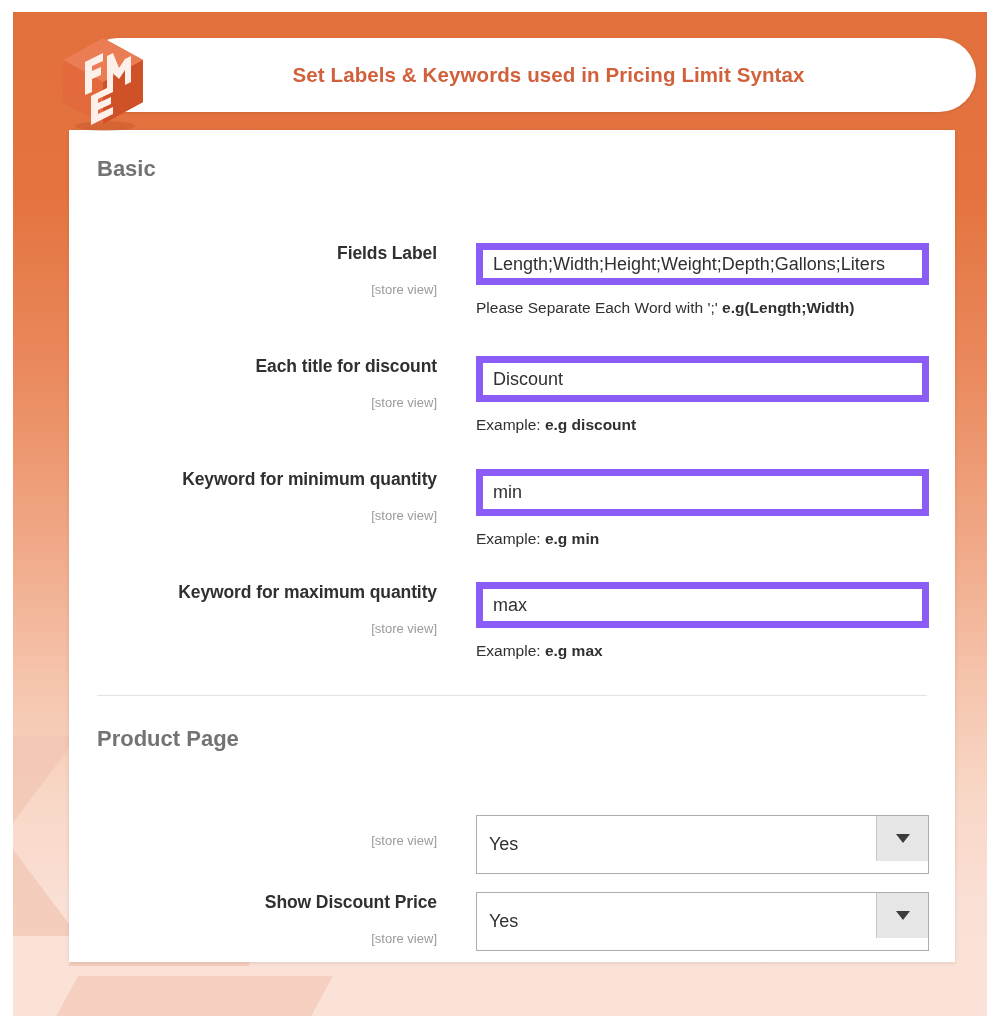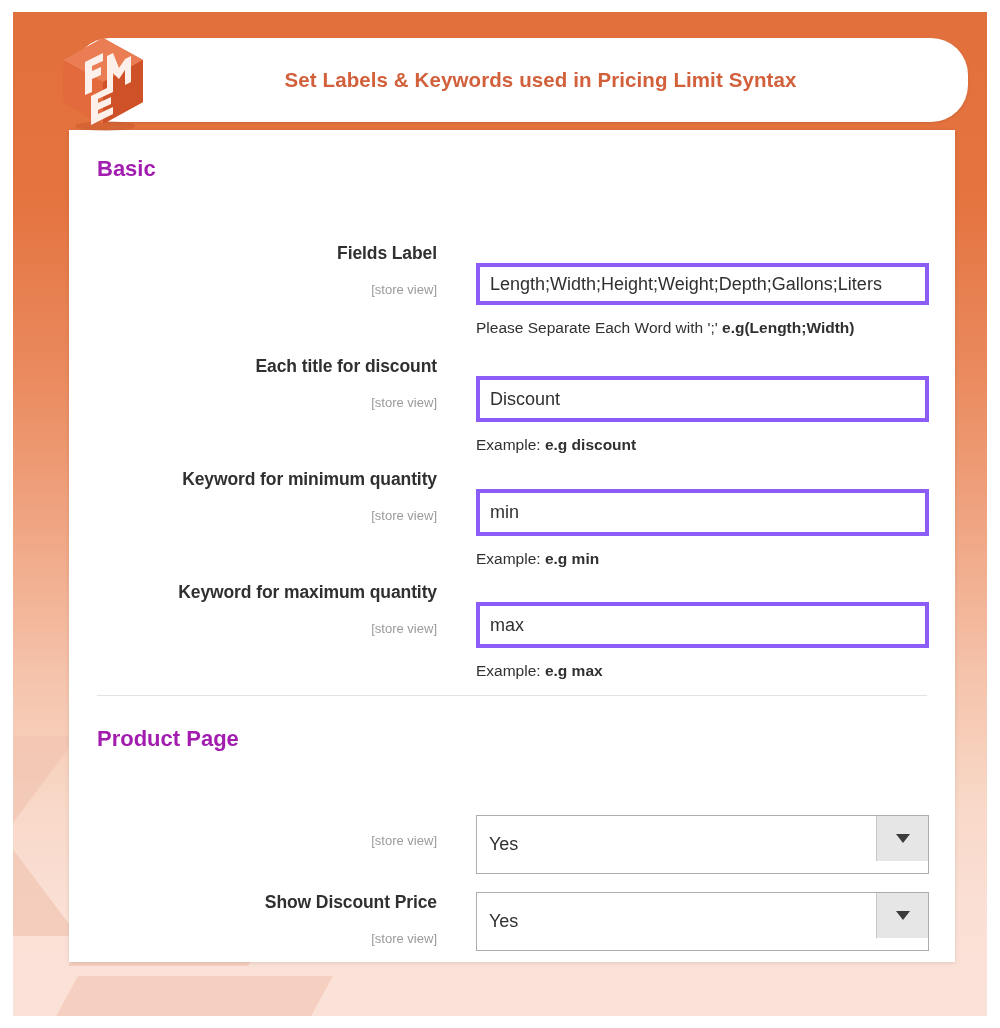--- a/index.html
+++ b/index.html
@@ -43,24 +43,24 @@
     left: -70px;
     bottom: -40px;
     width: 430px;
     height: 330px;
     opacity: .9;
   }
 
   
   #header-bar {
     position: absolute;
-    left: 60px;
+    left: 68px;
     top: 26px;
     width: 895px;
-    height: 84px;
+    height: 74px;
     background: #ffffff;
     border-radius: 37px;
     box-shadow: 0 1px 3px rgba(0,0,0,.10);
   }
   #header-title {
     position: absolute;
     left: 0; right: 0; top: 0; bottom: 0;
     display: flex;
     align-items: center;
     justify-content: center;
@@ -89,21 +89,21 @@
     width: 886px;
     height: 832px;
     background: #ffffff;
     box-shadow: 0 1px 4px rgba(0,0,0,.10);
     overflow: hidden;
   }
 
   .section-title {
     position: absolute;
     left: 28px;
-    color: #a21caf;
+    color: #737373;
     font-size: 22px;
     font-weight: bold;
   }
   #title-basic { top: 26px; }
   #title-product { top: 596px; }
 
   .divider {
     position: absolute;
     left: 28px;
     width: 830px;
@@ -137,29 +137,28 @@
     line-height: 18px;
     margin-top: 17px;
   }
 
   .field-col { position: absolute; left: 407px; }
 
   .txt {
     display: block;
     width: 453px;
     height: 42px;
-    border: 4px solid #8b5cf6;
+    border: 7px solid #8b5cf6;
     background: #ffffff;
     color: #303030;
     font-family: "Liberation Sans", sans-serif;
     font-size: 18px;
     padding: 0 10px;
     outline: none;
     border-radius: 0;
-    margin-top: 20px;
   }
   .txt.wide { width: 453px; }
 
   .hint {
     display: block;
     margin-top: 13px;
     color: #303030;
     font-size: 15.5px;
     line-height: 19px;
   }

